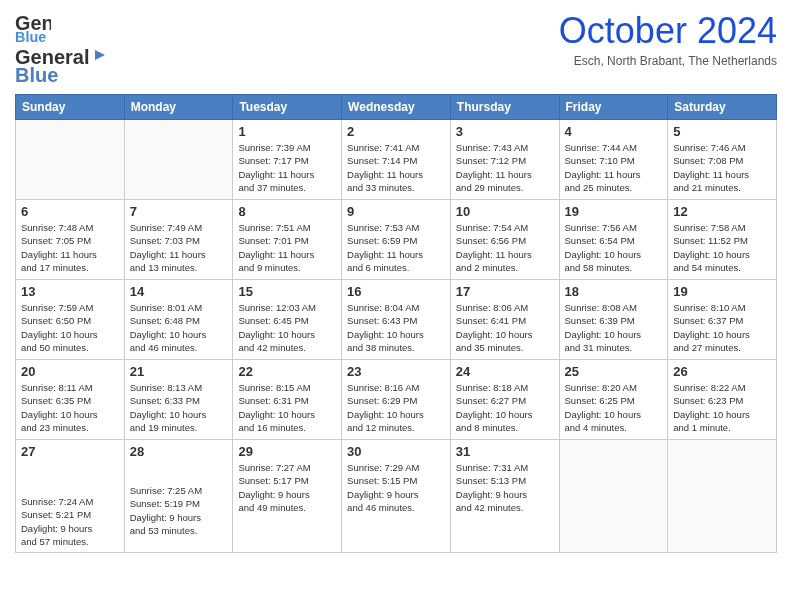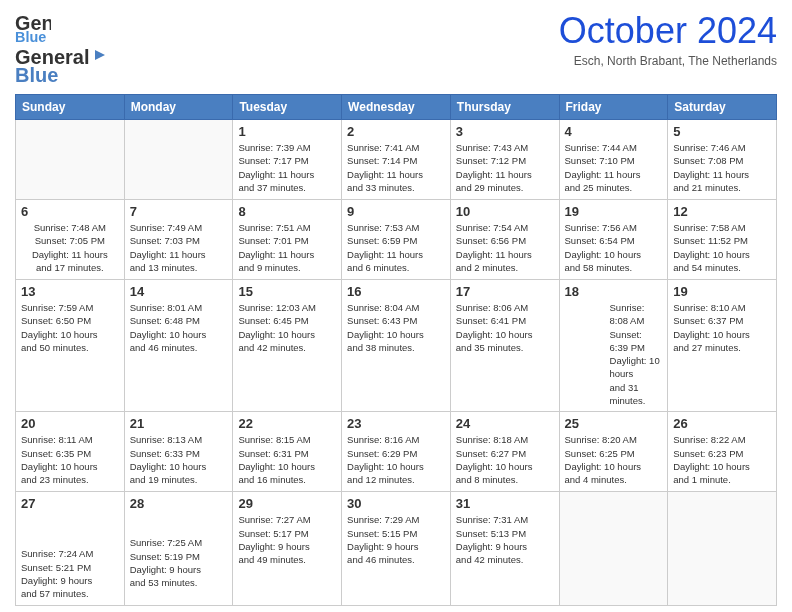--- a/index.html
+++ b/index.html
@@ -97,21 +97,21 @@
             <span class="day-num">5</span>
             <div class="day-info" style="white-space: pre-line;">Sunrise: 7:46 AM
 Sunset: 7:08 PM
 Daylight: 11 hours
 and 21 minutes.</div>
           </td>
         </tr>
         <tr>
           <td>
             <span class="day-num">6</span>
-            <div class="day-info" style="white-space: pre-line; text-align: center;">Sunrise: 7:48 AM
+            <div class="day-info" style="white-space: pre-line;">Sunrise: 7:48 AM
 Sunset: 7:05 PM
 Daylight: 11 hours
 and 17 minutes.</div>
           </td>
           <td>
             <span class="day-num">7</span>
             <div class="day-info" style="white-space: pre-line;">Sunrise: 7:49 AM
 Sunset: 7:03 PM
 Daylight: 11 hours
 and 13 minutes.</div>
@@ -183,21 +183,21 @@
           </td>
           <td>
             <span class="day-num">17</span>
             <div class="day-info" style="white-space: pre-line;">Sunrise: 8:06 AM
 Sunset: 6:41 PM
 Daylight: 10 hours
 and 35 minutes.</div>
           </td>
           <td>
             <span class="day-num">18</span>
-            <div class="day-info" style="white-space: pre-line; margin-left: 45px;">Sunrise: 8:08 AM
+            <div class="day-info" style="white-space: pre-line;">Sunrise: 8:08 AM
 Sunset: 6:39 PM
 Daylight: 10 hours
 and 31 minutes.</div>
           </td>
           <td>
             <span class="day-num">19</span>
             <div class="day-info" style="white-space: pre-line;">Sunrise: 8:10 AM
 Sunset: 6:37 PM
 Daylight: 10 hours
 and 27 minutes.</div>

